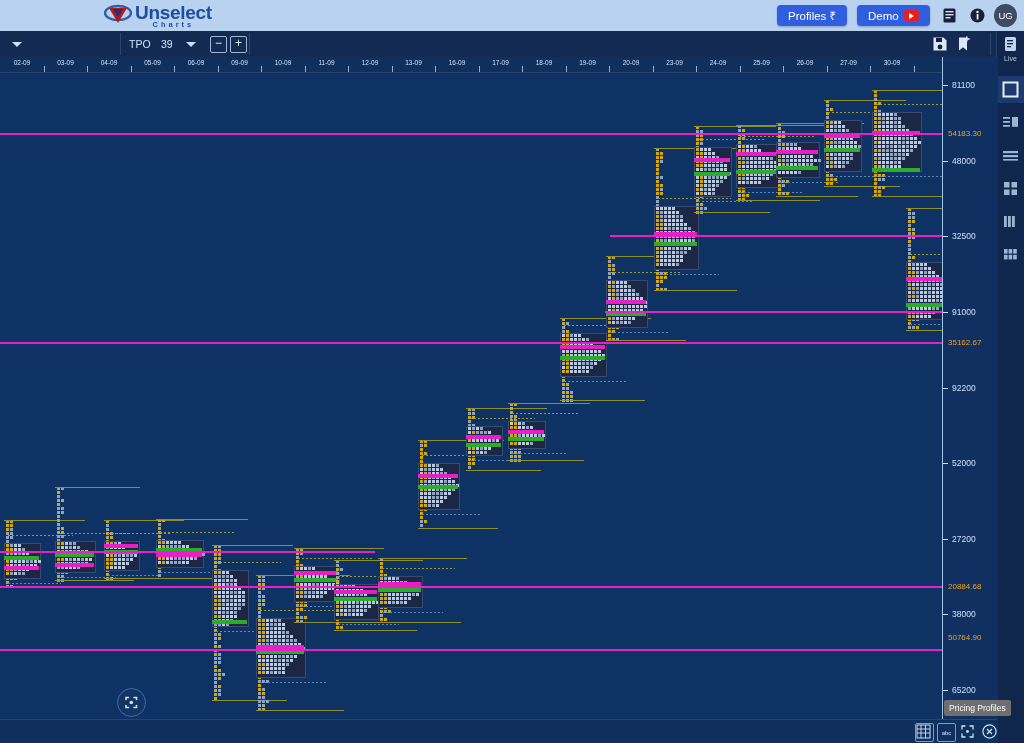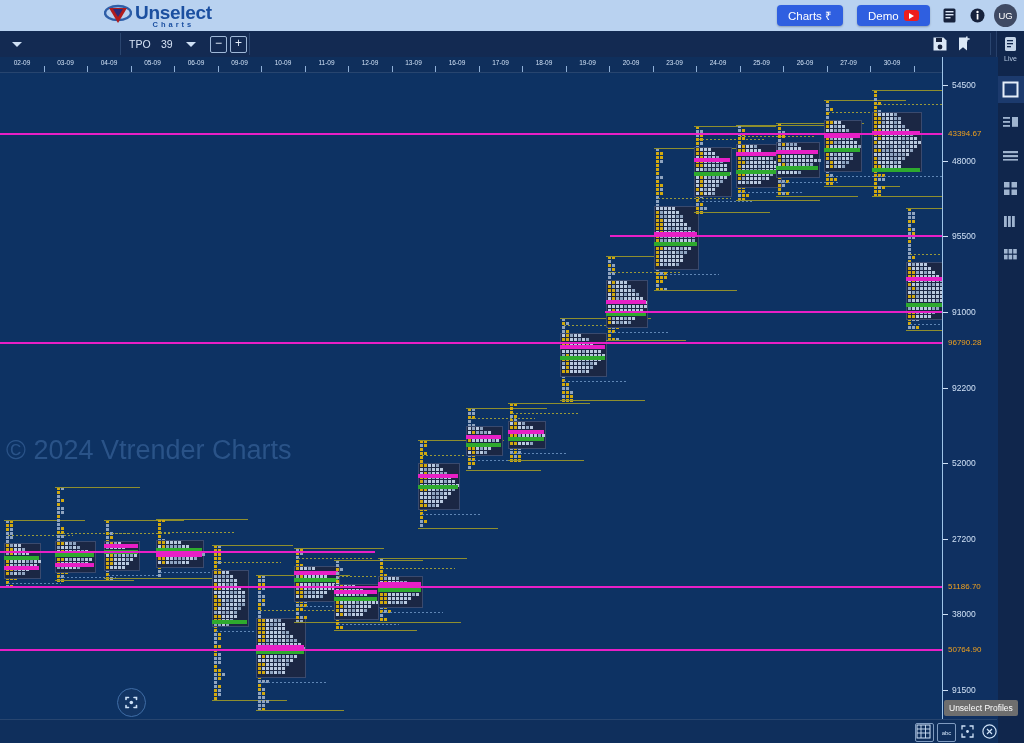--- a/index.html
+++ b/index.html
@@ -99,21 +99,21 @@
           <path d="M9 5 L14 13 L19 5 Z" fill="#2b2b7a"></path>
         </svg>
       </div>
       <div class="logo-text">
         <div class="logo-v">Unselect</div>
         <div class="logo-sub">Charts</div>
       </div>
     </div>
 
     <div class="hbtn btn-pricing">
-      <span>Charts ₹</span>
+      <span>Profiles ₹</span>
     </div>
     <div class="hbtn btn-demo">
       <span>Demo</span>
       <span class="yt"></span>
     </div>
 
     <div class="hicon ic-menu">
       <svg width="17" height="17" viewBox="0 0 17 17">
         <rect x="2.5" y="1.5" width="12" height="14" rx="1.5" fill="#16223c"></rect>
         <rect x="4.5" y="4" width="8" height="1.4" fill="#dbe6f5"></rect>
@@ -258,21 +258,20 @@
       <div class="xtick" style="left: 783.25px;"></div>
       <div class="xlab" style="left: 805px;">26-09</div>
       <div class="xtick" style="left: 826.75px;"></div>
       <div class="xlab" style="left: 848.5px;">27-09</div>
       <div class="xtick" style="left: 870.25px;"></div>
       <div class="xlab" style="left: 892px;">30-09</div>
       <div class="xtick" style="left: 913.75px;"></div>
     </div>
 
   <div class="chart" id="chart">
-    <div class="watermark">© 2024 Vtrender Charts</div>
   <div class="mline" style="left: 0px; width: 942px; top: 76px;"></div>
       <div class="mline" style="left: 610px; width: 332px; top: 178px;"></div>
       <div class="mline" style="left: 0px; width: 942px; top: 285px;"></div>
       <div class="mline" style="left: 605px; width: 337px; top: 254px;"></div>
       <div class="mline" style="left: 0px; width: 375px; top: 494px;"></div>
       <div class="mline" style="left: 0px; width: 942px; top: 529px;"></div>
       <div class="mline" style="left: 0px; width: 942px; top: 592px;"></div>
       <div class="prof" style="left: 0px; top: 0px;">
         <div class="row" style="left: 6px; top: 463px;"><span class="cell c-g"></span><span class="cell c-y"></span></div>
         <div class="row" style="left: 6px; top: 467px;"><span class="cell c-y"></span><span class="cell c-y"></span></div>
@@ -932,42 +931,42 @@
     </div>
 
   <div class="locate">
     <svg width="27" height="27" viewBox="0 0 27 27">
       <path d="M8 10.5V8.5h2.5M18.5 10.5V8.5H16M8 16.5v2h2.5M18.5 16.5v2H16" fill="none" stroke="#cfe2f7" stroke-width="1.6" stroke-linecap="round"></path>
       <circle cx="13.3" cy="13.5" r="1.8" fill="#cfe2f7"></circle>
     </svg>
   </div>
 
   <div class="yaxis" id="yaxis">
-      <div class="ylab" style="top: 28px;">54500</div>
+      <div class="ylab" style="top: 28px;">81100</div>
       <div class="ytick" style="top: 28px;"></div>
       <div class="ylab" style="top: 103.625px;">48000</div>
       <div class="ytick" style="top: 103.625px;"></div>
-      <div class="ylab" style="top: 179.25px;">95500</div>
+      <div class="ylab" style="top: 179.25px;">32500</div>
       <div class="ytick" style="top: 179.25px;"></div>
       <div class="ylab" style="top: 254.875px;">91000</div>
       <div class="ytick" style="top: 254.875px;"></div>
       <div class="ylab" style="top: 330.5px;">92200</div>
       <div class="ytick" style="top: 330.5px;"></div>
       <div class="ylab" style="top: 406.125px;">52000</div>
       <div class="ytick" style="top: 406.125px;"></div>
       <div class="ylab" style="top: 481.75px;">27200</div>
       <div class="ytick" style="top: 481.75px;"></div>
       <div class="ylab" style="top: 557.375px;">38000</div>
       <div class="ytick" style="top: 557.375px;"></div>
-      <div class="ylab" style="top: 633px;">91500</div>
+      <div class="ylab" style="top: 633px;">65200</div>
       <div class="ytick" style="top: 633px;"></div>
-      <div class="ylab hl" style="top: 76px; color: rgb(240, 161, 30);">43394.67</div>
-      <div class="ylab hl" style="top: 285px; color: rgb(240, 161, 30);">96790.28</div>
-      <div class="ylab hl" style="top: 529px; color: rgb(240, 161, 30);">51186.70</div>
-      <div class="ylab hl" style="top: 592px; color: rgb(240, 161, 30);">50764.90</div>
+      <div class="ylab hl" style="top: 76px; color: rgb(240, 161, 30);">54183.30</div>
+      <div class="ylab hl" style="top: 285px; color: rgb(240, 161, 30);">35162.67</div>
+      <div class="ylab hl" style="top: 529px; color: rgb(240, 161, 30);">20884.68</div>
+      <div class="ylab hl" style="top: 580px; color: rgb(240, 161, 30);">50764.90</div>
     </div>
 
   <div class="bottom">
     <div class="bbtn" style="left:915px;">
       <svg width="15" height="15" viewBox="0 0 15 15">
         <rect x="1" y="1" width="13" height="13" fill="none" stroke="#cfe2f7"></rect>
         <path d="M1 5h13M1 9h13M5 1v13M9.5 1v13" stroke="#cfe2f7" stroke-width=".9"></path>
       </svg>
     </div>
     <div class="bbtn" style="left:937px;display:flex;align-items:center;justify-content:center;color:#cfe2f7;font-size:6px;">abc</div>
@@ -978,14 +977,14 @@
       </svg>
     </div>
     <div class="bicon" style="left:981px;">
       <svg width="17" height="17" viewBox="0 0 17 17">
         <circle cx="8.5" cy="8.5" r="6.6" fill="none" stroke="#cfe2f7" stroke-width="1.2"></circle>
         <path d="M6 6l5 5M11 6l-5 5" stroke="#cfe2f7" stroke-width="1.2"></path>
       </svg>
     </div>
   </div>
 
-  <div class="tooltip">Unselect Profiles</div>
+  <div class="tooltip">Pricing Profiles</div>
 </div>
 
 </body></html>

